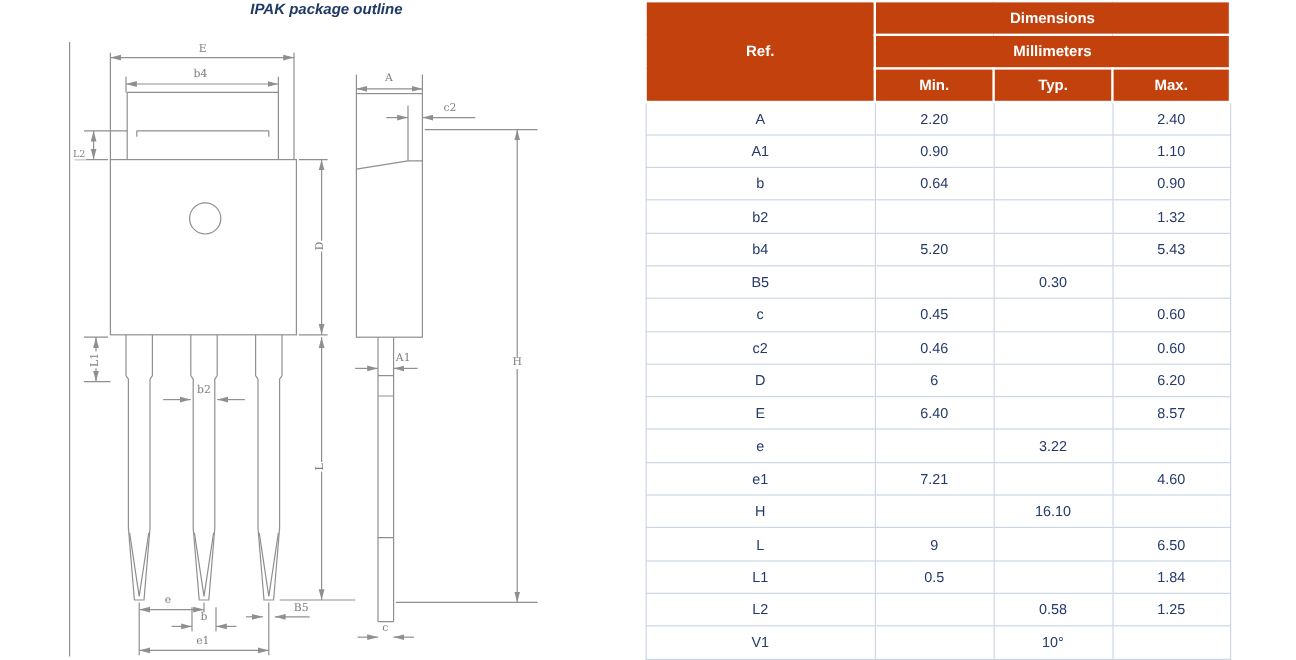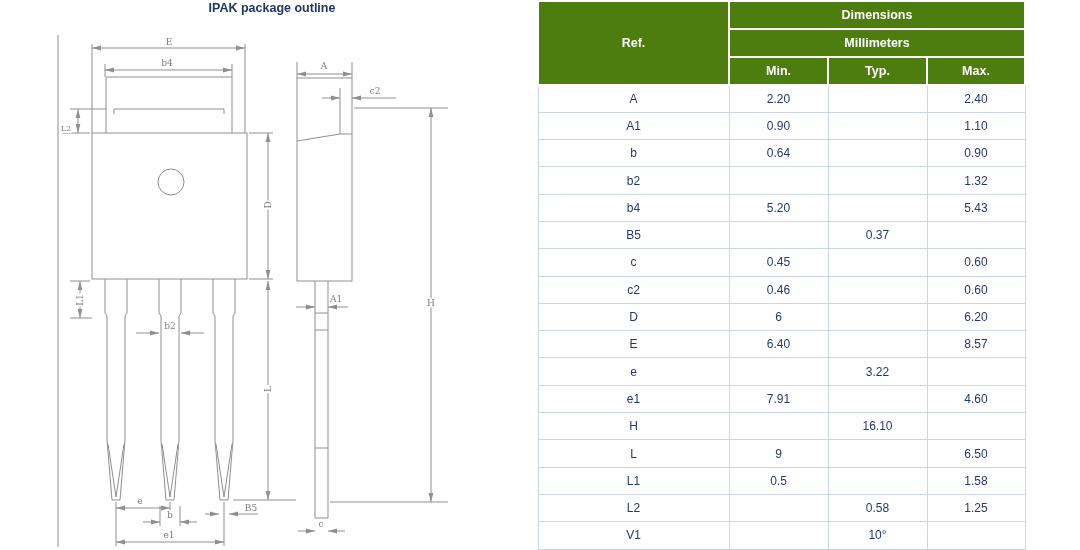--- a/index.html
+++ b/index.html
@@ -2,33 +2,33 @@
 <html><head>
 <meta charset="utf-8">
 <style>
   html,body{margin:0;padding:0;width:1080px;height:550px;background:#fff;overflow:hidden;
             font-family:"Liberation Sans",sans-serif;}
   #stage{position:relative;width:1080px;height:550px;}
 
   
   #drawing{position:absolute;left:0;top:0;width:537px;height:550px;}
   #pkg-title{position:absolute;left:272px;top:1px;transform:translateX(-50%);
-             font-size:12.5px;font-weight:bold;color:#1f3864;white-space:nowrap;}
+             font-size:12.5px;font-weight:bold;color:#1f3864;white-space:nowrap;font-style:italic;}
   .lbl{position:absolute;transform:translate(-50%,-50%);font-family:"DejaVu Serif",serif;
        font-size:9px;color:#7f7f7f;background:#fff;padding:0 1px;line-height:1;white-space:nowrap;}
   .lbl.rot{transform:translate(-50%,-50%) rotate(-90deg);}
   .lbl.sm{font-size:8px;}
   svg{position:absolute;left:0;top:0;}
   .ln{stroke:#8f8f8f;stroke-width:1;fill:none;}
 
   
   #dim-table{position:absolute;left:537px;top:0;width:487px;height:548px;
              border-collapse:collapse;table-layout:fixed;}
   #dim-table td{text-align:center;vertical-align:middle;padding:0;}
-  .hc{background:#4d7c0f;color:#fff;font-weight:bold;font-size:12.5px;border:2px solid #fff;}
+  .hc{background:#c2410c;color:#fff;font-weight:bold;font-size:12.5px;border:2px solid #fff;}
   .hr{height:28px;}
   .dr{height:27.3px;}
   .dc{color:#25396b;font-size:12px;border:1px solid #ccd6e4;background:#fff;}
 </style>
 </head>
 <body>
 
 <div id="stage">
 
   <div id="drawing">
@@ -180,21 +180,21 @@
         </tr>
     <tr class="dr">
           <td class="dc">b4</td>
           <td class="dc">5.20</td>
           <td class="dc"></td>
           <td class="dc">5.43</td>
         </tr>
     <tr class="dr">
           <td class="dc">B5</td>
           <td class="dc"></td>
-          <td class="dc">0.37</td>
+          <td class="dc">0.30</td>
           <td class="dc"></td>
         </tr>
     <tr class="dr">
           <td class="dc">c</td>
           <td class="dc">0.45</td>
           <td class="dc"></td>
           <td class="dc">0.60</td>
         </tr>
     <tr class="dr">
           <td class="dc">c2</td>
@@ -215,41 +215,41 @@
           <td class="dc">8.57</td>
         </tr>
     <tr class="dr">
           <td class="dc">e</td>
           <td class="dc"></td>
           <td class="dc">3.22</td>
           <td class="dc"></td>
         </tr>
     <tr class="dr">
           <td class="dc">e1</td>
-          <td class="dc">7.91</td>
+          <td class="dc">7.21</td>
           <td class="dc"></td>
           <td class="dc">4.60</td>
         </tr>
     <tr class="dr">
           <td class="dc">H</td>
           <td class="dc"></td>
           <td class="dc">16.10</td>
           <td class="dc"></td>
         </tr>
     <tr class="dr">
           <td class="dc">L</td>
           <td class="dc">9</td>
           <td class="dc"></td>
           <td class="dc">6.50</td>
         </tr>
     <tr class="dr">
           <td class="dc">L1</td>
           <td class="dc">0.5</td>
           <td class="dc"></td>
-          <td class="dc">1.58</td>
+          <td class="dc">1.84</td>
         </tr>
     <tr class="dr">
           <td class="dc">L2</td>
           <td class="dc"></td>
           <td class="dc">0.58</td>
           <td class="dc">1.25</td>
         </tr>
     <tr class="dr">
           <td class="dc">V1</td>
           <td class="dc"></td>

